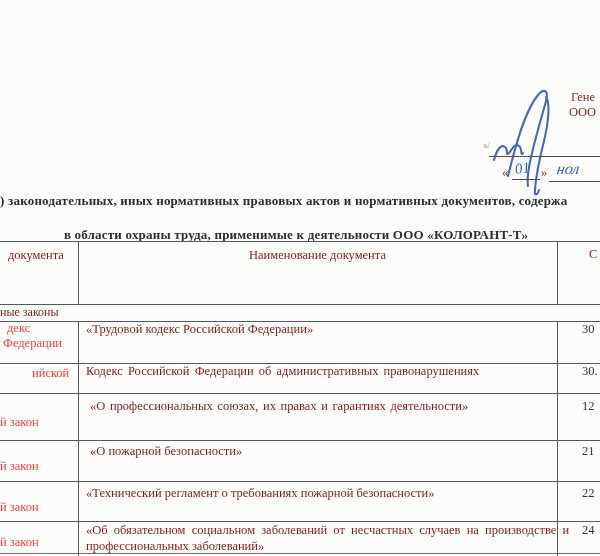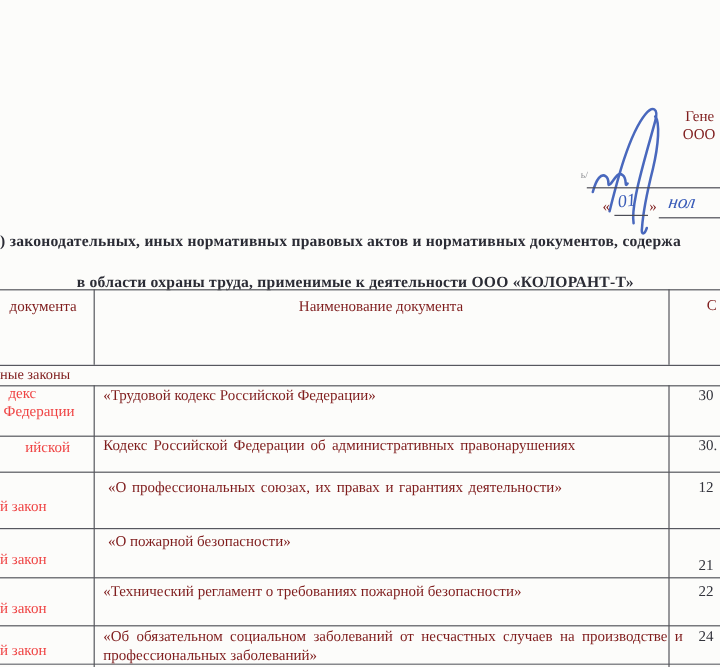--- a/index.html
+++ b/index.html
@@ -72,31 +72,31 @@
   <div class="abs t bold" style="left:78px;top:248px;width:479px;text-align:center;">Наименование документа</div>
   <div class="abs t bold" style="left:589px;top:247px;">С</div>
 
   <div class="abs t bold" style="left:0;top:305px;font-size:12px;">ные законы</div>
 
   <div class="abs frag" style="left:7px;top:321px;">декс</div>
   <div class="abs frag" style="left:3px;top:336px;">Федерации</div>
   <div class="abs t" style="left:86px;top:322px;">«Трудовой кодекс Российской Федерации»</div>
   <div class="abs datecell" style="left:582px;top:322px;">30</div>
 
-  <div class="abs frag" style="left:4px;top:366px;padding-left:17px;">ийской</div>
+  <div class="abs frag" style="left:15px;top:366px;padding-left:17px;">ийской</div>
   <div class="abs t" style="left:86px;top:364px;word-spacing:2px;">Кодекс Российской Федерации об административных правонарушениях</div>
   <div class="abs datecell" style="left:582px;top:364px;">30.</div>
 
   <div class="abs frag" style="left:0;top:415px;">й закон</div>
   <div class="abs t" style="left:90px;top:399px;word-spacing:1.5px;">«О профессиональных союзах, их правах и гарантиях деятельности»</div>
   <div class="abs datecell" style="left:582px;top:399px;">12</div>
 
   <div class="abs frag" style="left:0;top:459px;">й закон</div>
   <div class="abs t" style="left:90px;top:444px;">«О пожарной безопасности»</div>
-  <div class="abs datecell" style="left:582px;top:444px;margin-top:20px;">21</div>
+  <div class="abs datecell" style="left:582px;top:444px;">21</div>
 
   <div class="abs frag" style="left:0;top:500px;">й закон</div>
   <div class="abs t" style="left:86px;top:486px;">«Технический регламент о требованиях пожарной безопасности»</div>
   <div class="abs datecell" style="left:582px;top:486px;">22</div>
 
   <div class="abs frag" style="left:0;top:535px;">й закон</div>
   <div class="abs t" style="left:86px;top:523px;word-spacing:3px;">«Об обязательном социальном заболеваний от несчастных случаев на производстве и</div>
   <div class="abs t" style="left:86px;top:539px;">профессиональных заболеваний»</div>
   <div class="abs datecell" style="left:582px;top:523px;">24</div>
 

